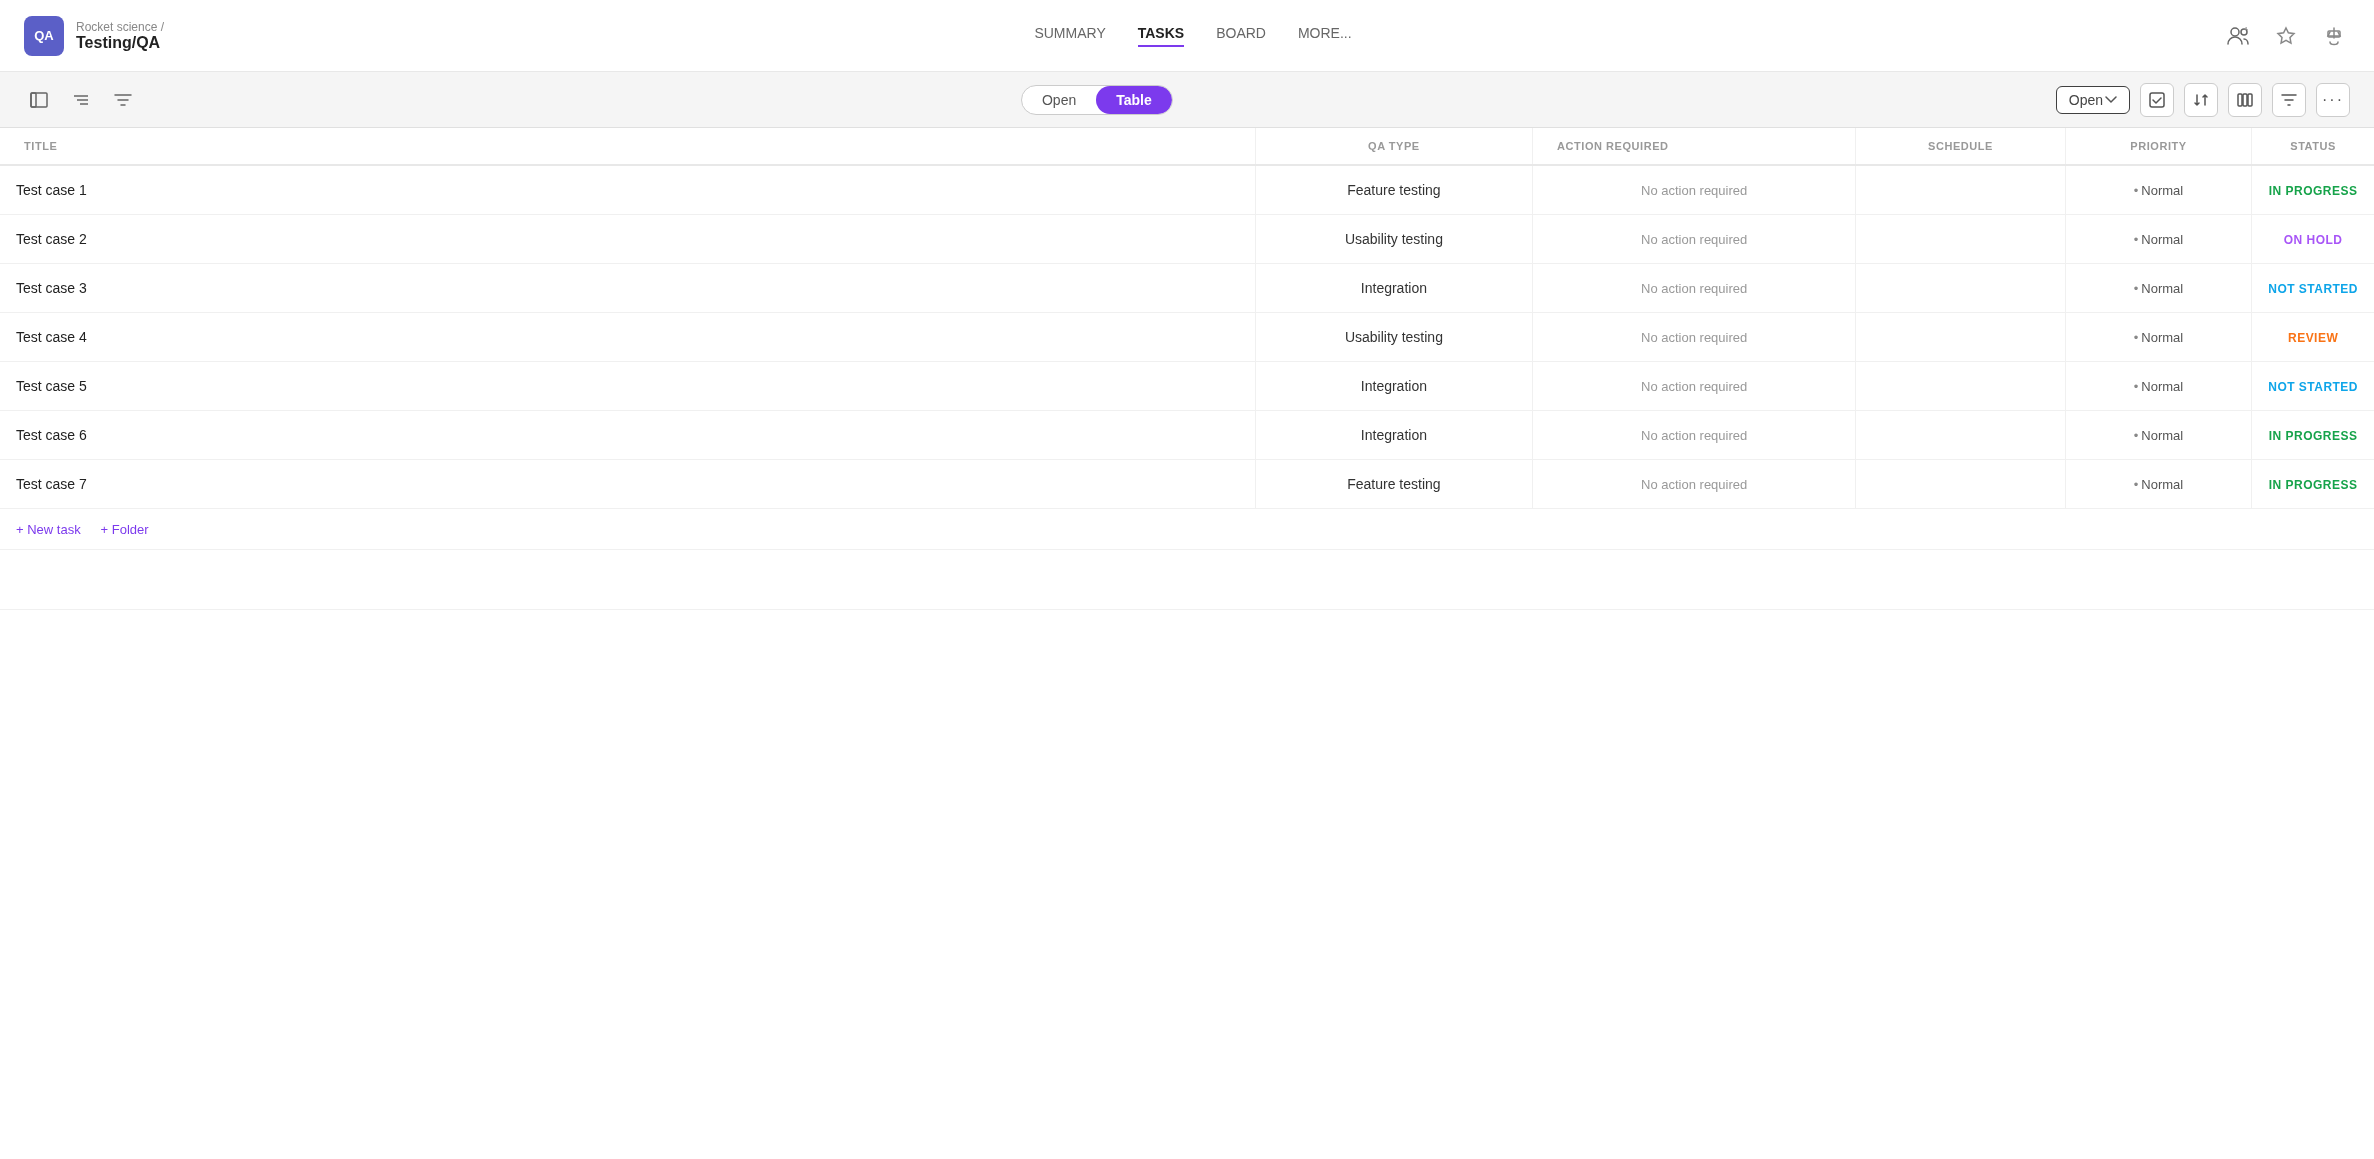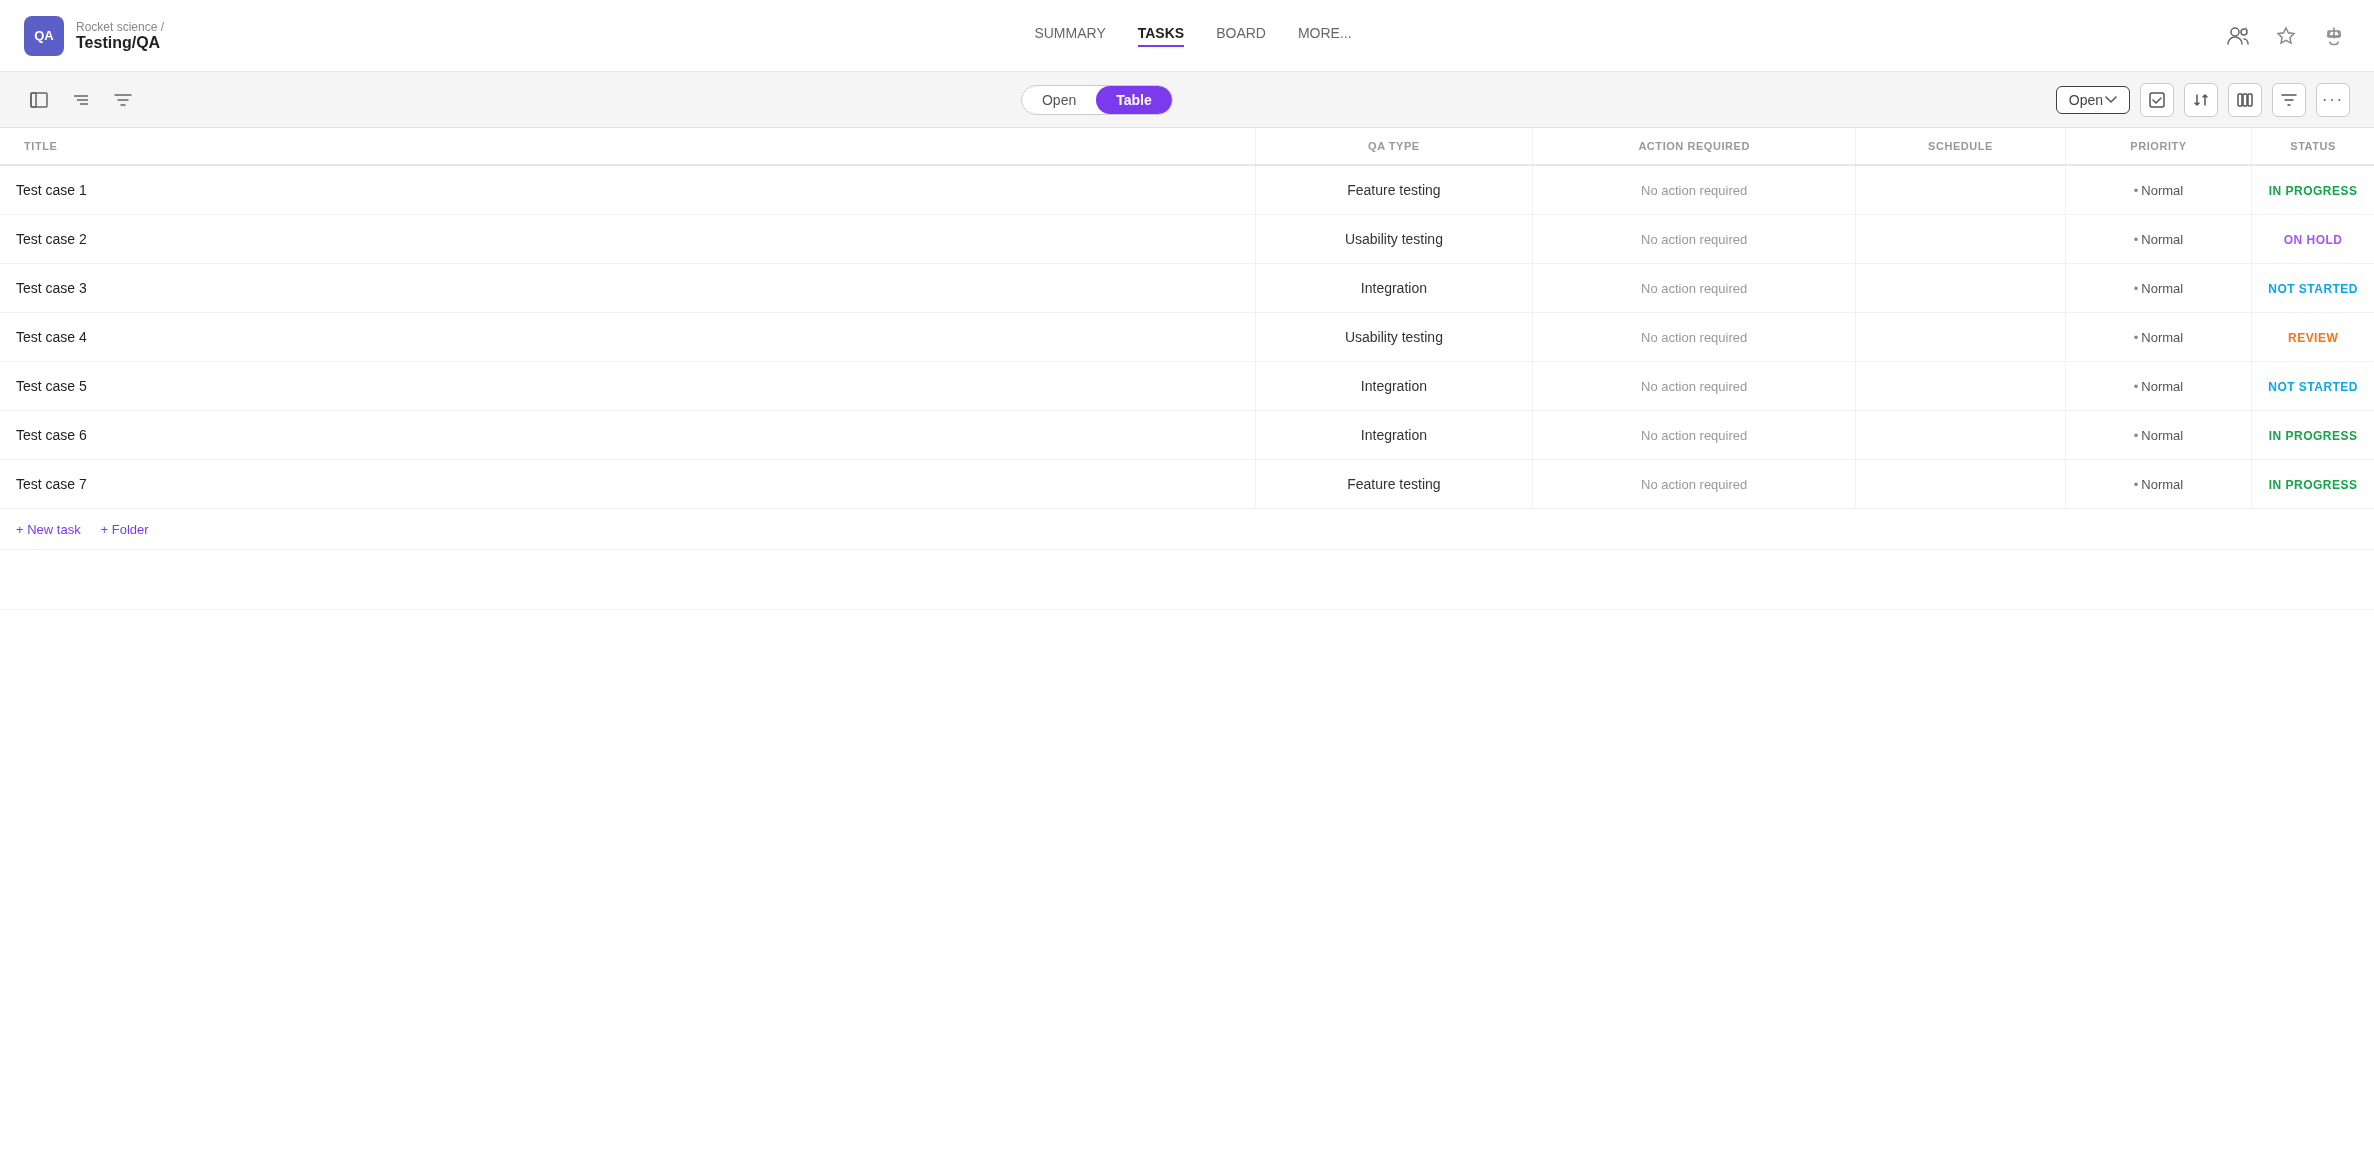--- a/index.html
+++ b/index.html
@@ -71,21 +71,21 @@
     .table-wrapper { background: #fff; }
     table { width: 100%; border-collapse: collapse; }
     thead tr { border-bottom: 2px solid #e8e8e8; background: #fff; }
     th {
       padding: 12px 24px; text-align: left; font-size: 11px; font-weight: 600;
       color: #999; letter-spacing: 0.05em; text-transform: uppercase;
       border-right: 1px solid #f0f0f0;
     }
     th:first-child { width: 55%; }
     th:nth-child(2) { width: 12%; text-align: center; }
-    th:nth-child(3) { width: 14%; text-align: center; }
+    th:nth-child(3) { width: 14%; }
     th:nth-child(4) { width: 9%; text-align: center; }
     th:nth-child(5) { width: 8%; text-align: center; }
     th:last-child { width: 12%; text-align: center; border-right: none; }
 
     tbody tr { border-bottom: 1px solid #f0f0f0; }
     td {
       padding: 16px; font-size: 14px; color: #333;
       border-right: 1px solid #f0f0f0; vertical-align: middle;
     }
     td:last-child { border-right: none; }

